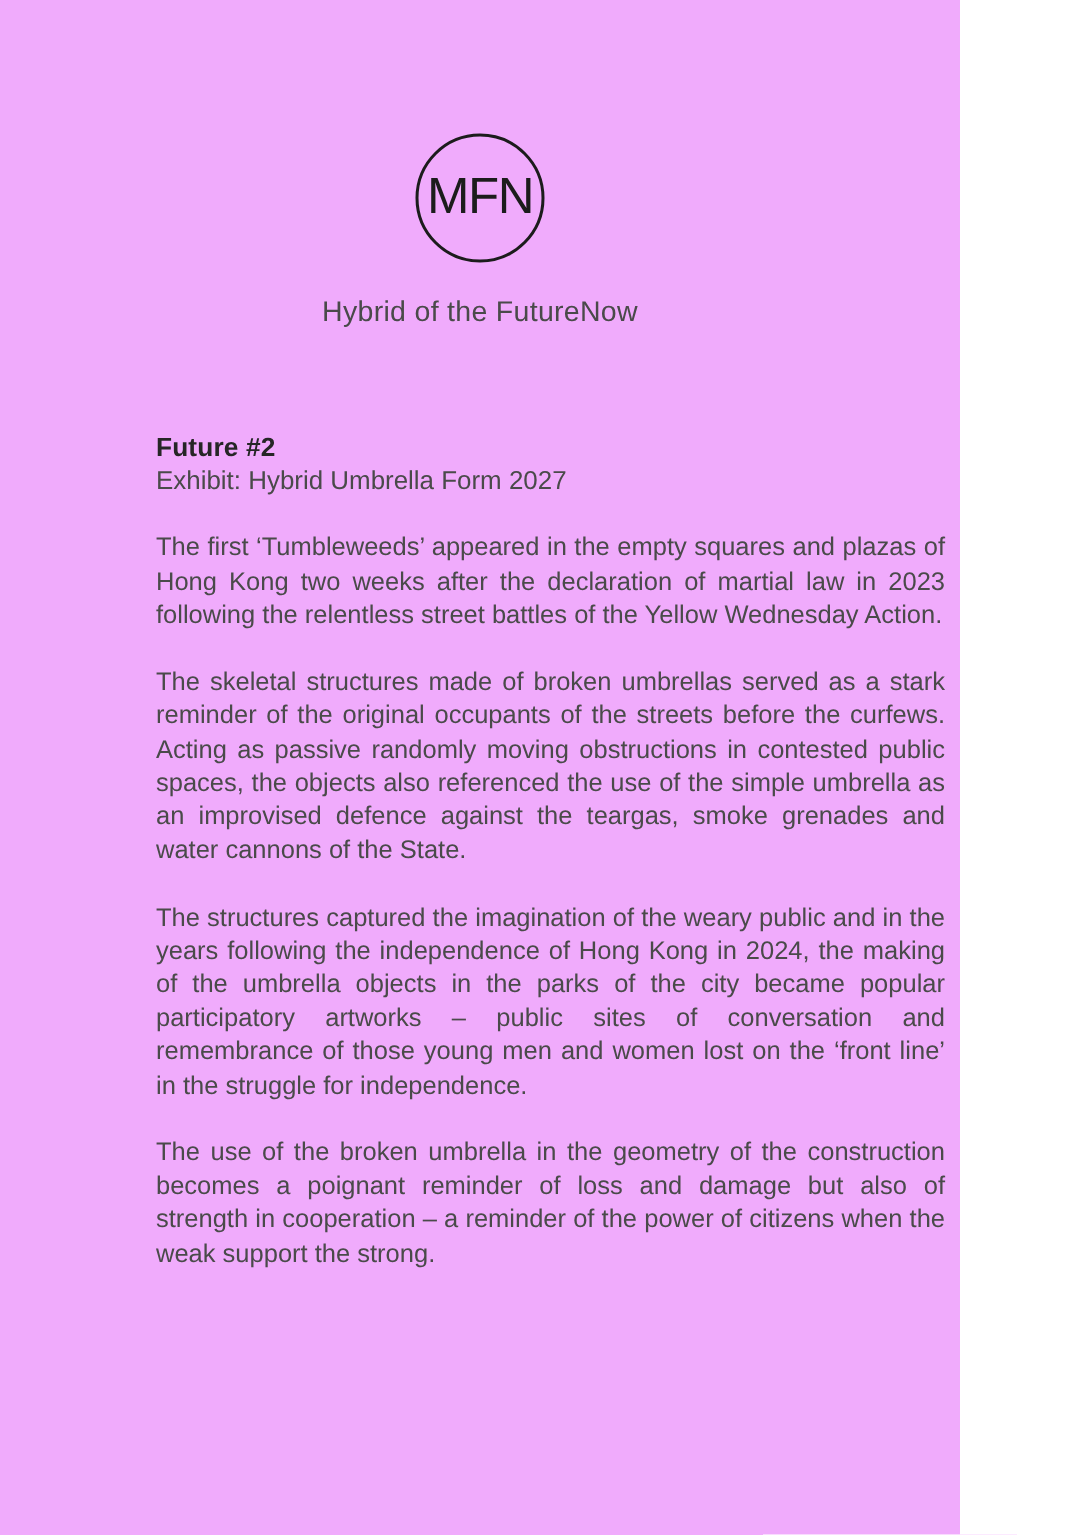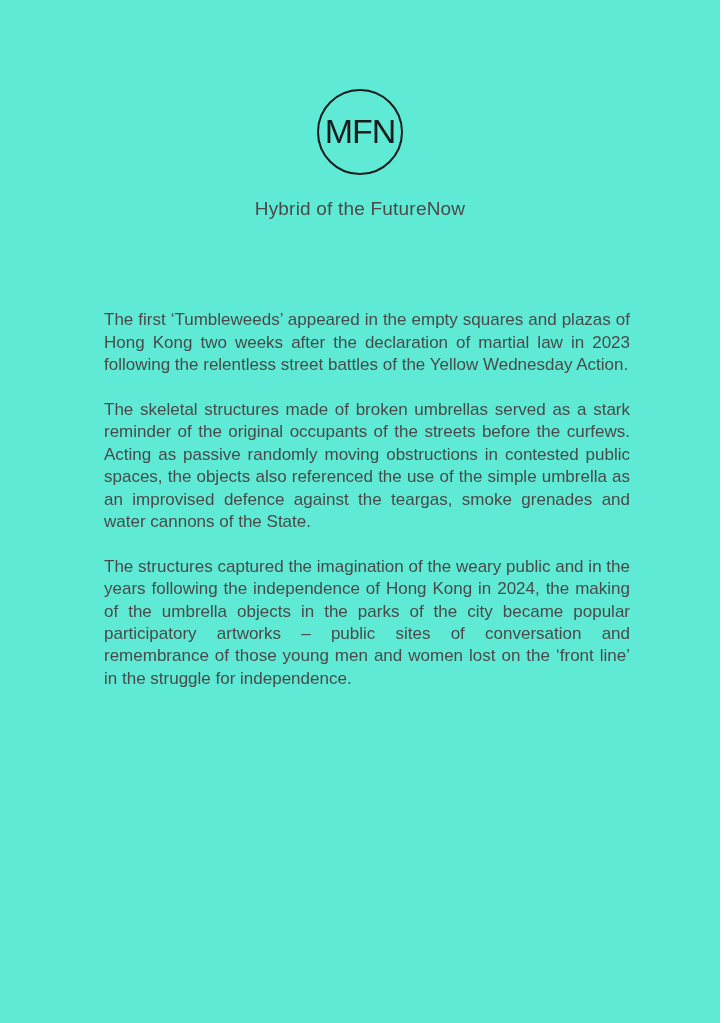--- a/index.html
+++ b/index.html
@@ -2,23 +2,23 @@
 <html><head>
 <meta charset="utf-8">
 <style>
   html, body {
     margin: 0;
     padding: 0;
     background: #ffffff;
   }
   .page {
     position: relative;
-    width: 720px;
+    width: 640px;
     height: 1023px;
-    background: #5eead4;
+    background: #f0abfc;
     font-family: "Liberation Sans", sans-serif;
     overflow: hidden;
   }
   .masthead {
     position: absolute;
     top: 0;
     left: 0;
     right: 0;
     text-align: center;
   }
@@ -85,19 +85,22 @@
 <div class="page">
 
   <header class="masthead">
     <div class="logo-circle">
       <span class="logo-text">MFN</span>
     </div>
     <div class="org-name">Hybrid of the FutureNow</div>
   </header>
 
   <main class="content">
+    <h1 class="title">Future #2</h1>
+    <h2 class="subtitle">Exhibit: Hybrid Umbrella Form 2027</h2>
 
     <p class="para">The first ‘Tumbleweeds’ appeared in the empty squares and plazas of Hong Kong two weeks after the declaration of martial law in 2023 following the relentless street battles of the Yellow Wednesday Action.</p>
     <p class="para">The skeletal structures made of broken umbrellas served as a stark reminder of the original occupants of the streets before the curfews. Acting as passive randomly moving obstructions in contested public spaces, the objects also referenced the use of the simple umbrella as an improvised defence against the teargas, smoke grenades and water cannons of the State.</p>
     <p class="para">The structures captured the imagination of the weary public and in the years following the independence of Hong Kong in 2024, the making of the umbrella objects in the parks of the city became popular participatory artworks – public sites of conversation and remembrance of those young men and women lost on the ‘front line’ in the struggle for independence.</p>
+    <p class="para">The use of the broken umbrella in the geometry of the construction becomes a poignant reminder of loss and damage but also of strength in cooperation – a reminder of the power of citizens when the weak support the strong.</p>
   </main>
 
 </div>
 
 </body></html>

